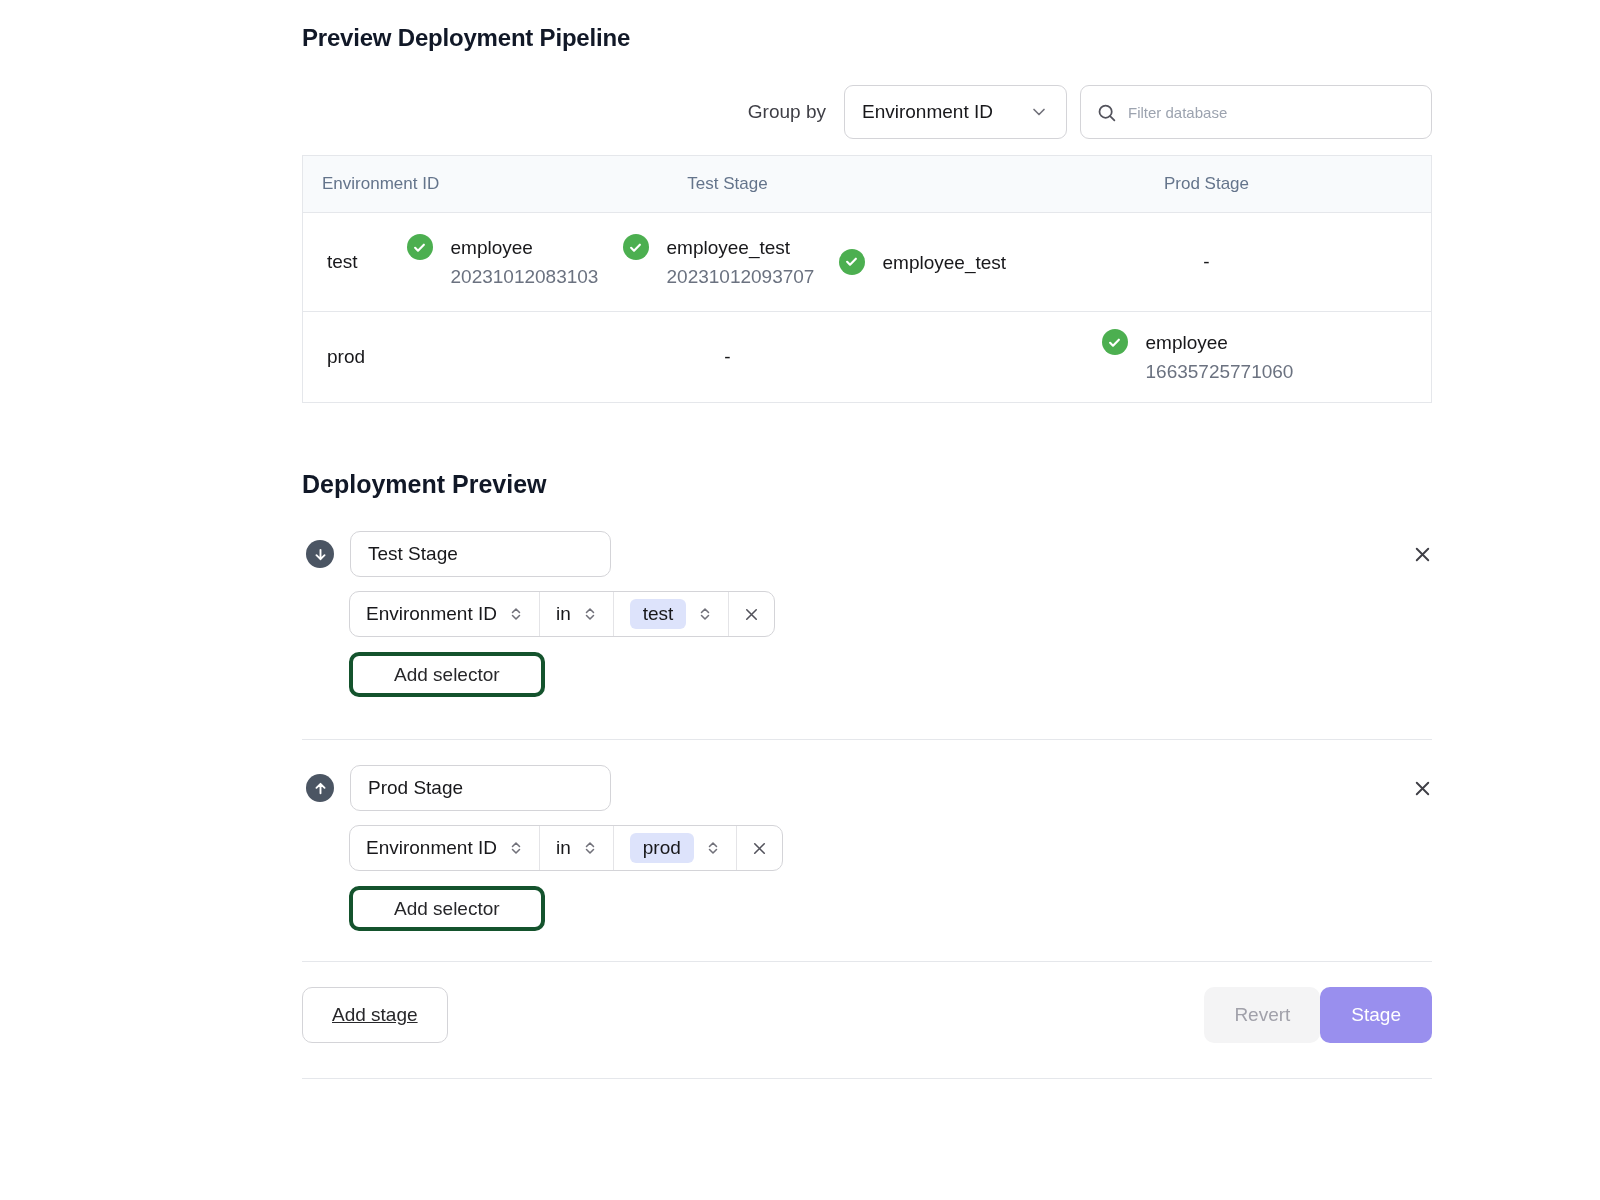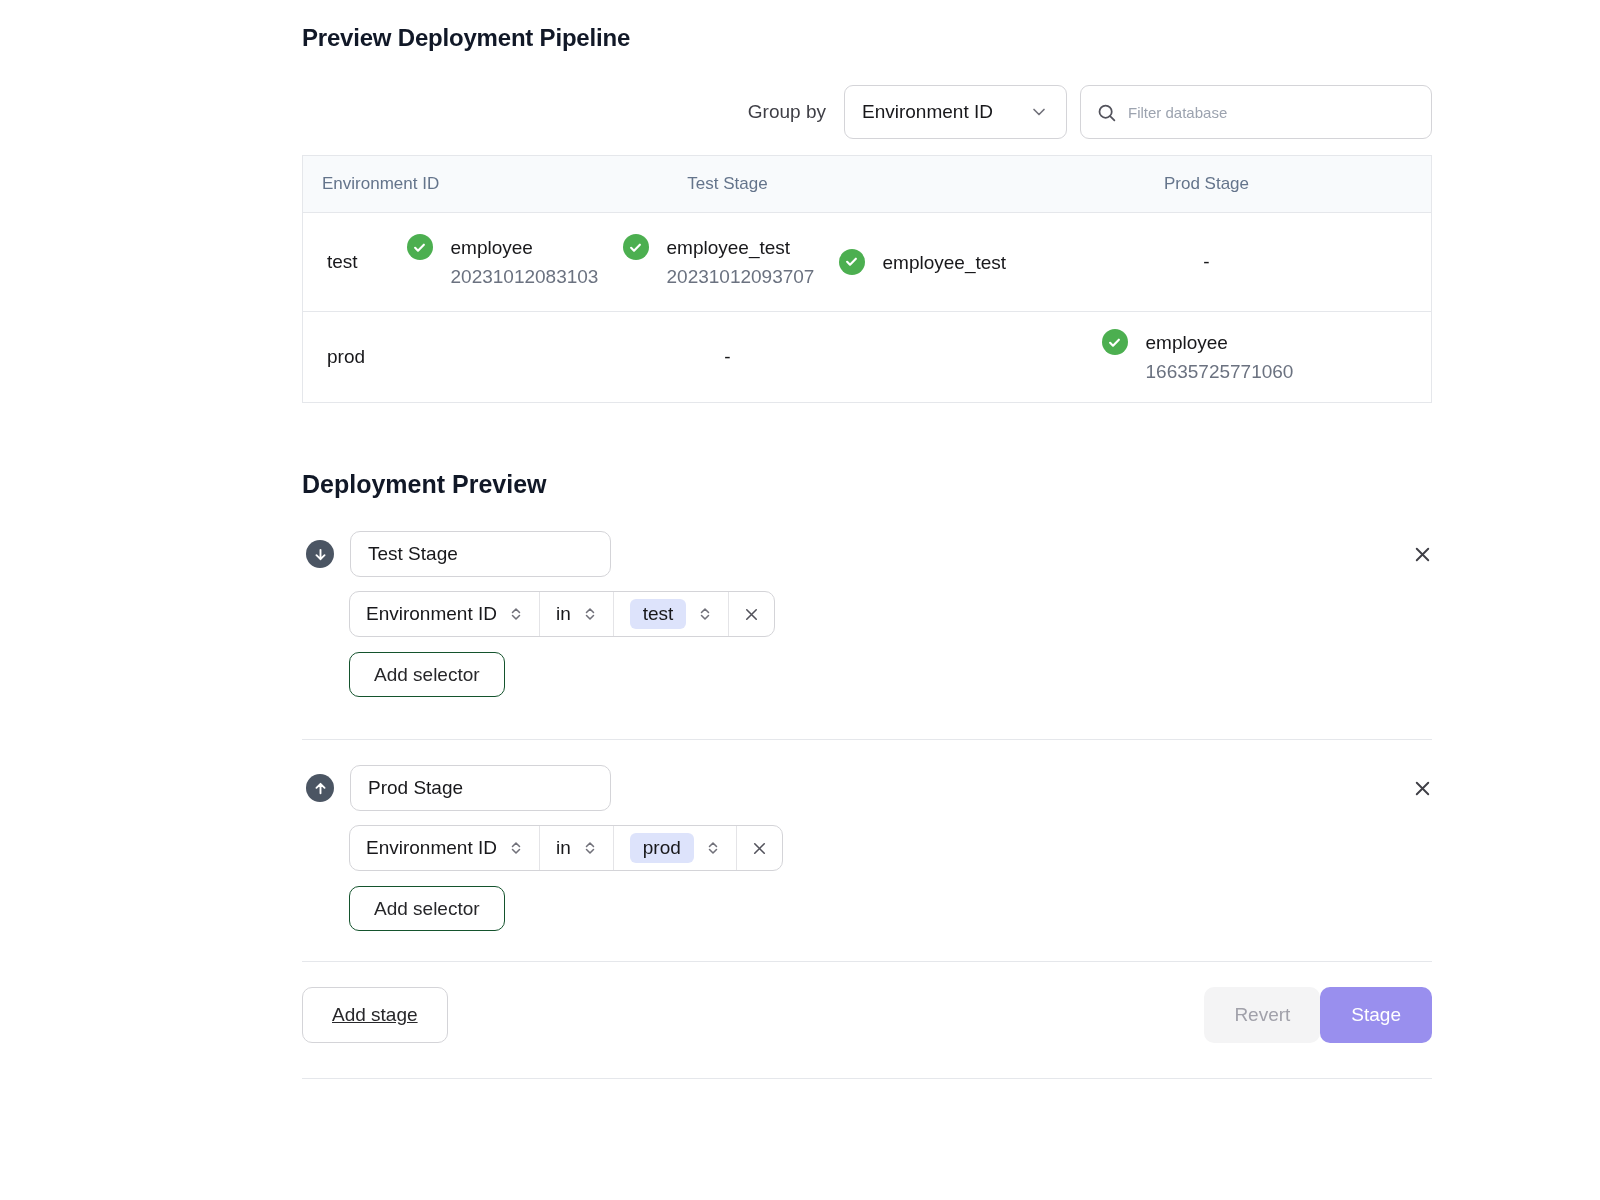--- a/index.html
+++ b/index.html
@@ -53,22 +53,22 @@
   .stage-name-input { width:261px; height:46px; border:1px solid #d4d4d8; border-radius:10px;
     font-size:19px; padding:0 17px; color:#18181b; outline:none; font-family:"Liberation Sans",sans-serif; }
   .selector-row { margin-left:47px; margin-top:14px; display:flex; }
   .selector { display:flex; align-items:stretch; border:1px solid #d4d4d8; border-radius:10px; height:46px; background:#fff; }
   .seg { display:flex; align-items:center; gap:12px; padding:0 16px; font-size:19px; color:#18181b; cursor:pointer; }
   .seg + .seg { border-left:1px solid #e4e4e7;align-items:center; }
   .updown { width:14px; height:22px; color:#71717a; }
   .tag { background:#dde3fb; border-radius:6px; padding:4px 13px; font-size:19px; color:#18181b; }
   .seg-close { padding:0 13px; }
   .x-ic { width:19px; height:19px; color:#52525b; }
-  .add-selector-btn { margin-left:47px; margin-top:15px; height:45px; border:1px solid #14532d;
-    border-radius:10px; background:#fff; padding:0 24px; font-size:19px; color:#27272a; cursor:pointer;
+  .add-selector-btn { margin-left:47px; margin-top:15px; height:45px; border:4px solid #14532d;
+    border-radius:10px; background:#fff; padding:0 41px; font-size:19px; color:#27272a; cursor:pointer;
     font-family:"Liberation Sans",sans-serif; display:block; }
   .stage-close-btn { position:absolute; right:-6px; background:none; border:none; cursor:pointer; padding:4px; }
   .stage-block.first .stage-close-btn { top:8px; }
   .stage-block.second .stage-close-btn { top:33px; }
   .stage-x { width:23px; height:23px; color:#3f3f46; }
 
   
   .actions { display:flex; justify-content:space-between; align-items:center; padding-top:25px; }
   .btn { height:56px; border-radius:10px; font-size:19px; cursor:pointer; font-family:"Liberation Sans",sans-serif; }
   .add-stage-btn { padding:0 29px; border:1px solid #d4d4d8; background:#fff; color:#27272a;text-decoration:underline; }

